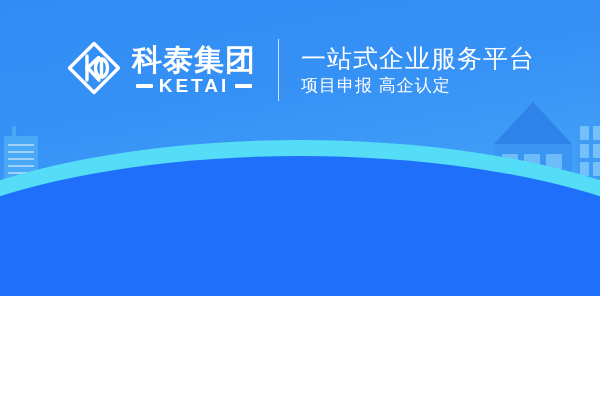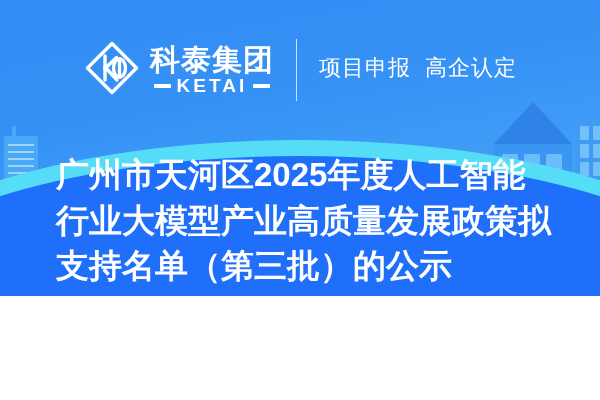--- a/index.html
+++ b/index.html
@@ -246,25 +246,25 @@
   .tagline-main {
     color: #ffffff;
     font-size: 25px;
     letter-spacing: 1px;
     line-height: 1.05;
     white-space: nowrap;
     font-family: "Liberation Sans", "DejaVu Sans", sans-serif;
   }
   .tagline-sub {
     color: #ffffff;
-    font-size: 22px;
+    font-size: 17px;
     letter-spacing: 1px;
     line-height: 1.05;
     white-space: nowrap;
-    font-family: Liberation Mono, monospace;
+    font-family: Liberation Sans, sans-serif;
   }
 
   
   .title-block {
     position: absolute;
     left: 56px;
     top: 152px;
     width: 500px;
   }
   .title-text {
@@ -371,22 +371,20 @@
           <span class="logo-dash"></span>
           <span class="logo-en">KETAI</span>
           <span class="logo-dash"></span>
         </span>
       </span>
     </div>
 
     <div class="divider"></div>
 
     <div class="tagline">
+      <span class="tagline-main">一站式企业服务平台</span>
       <span class="tagline-sub">项目申报 高企认定</span>
     </div>
 
   </div>
 
-  <div class="title-block">
-    <div class="title-text">广州市天河区2025年度人工智能行业大模型产业高质量发展政策拟支持名单（第三批）的公示</div>
-  </div>
 
 </div>
 
 </body></html>

